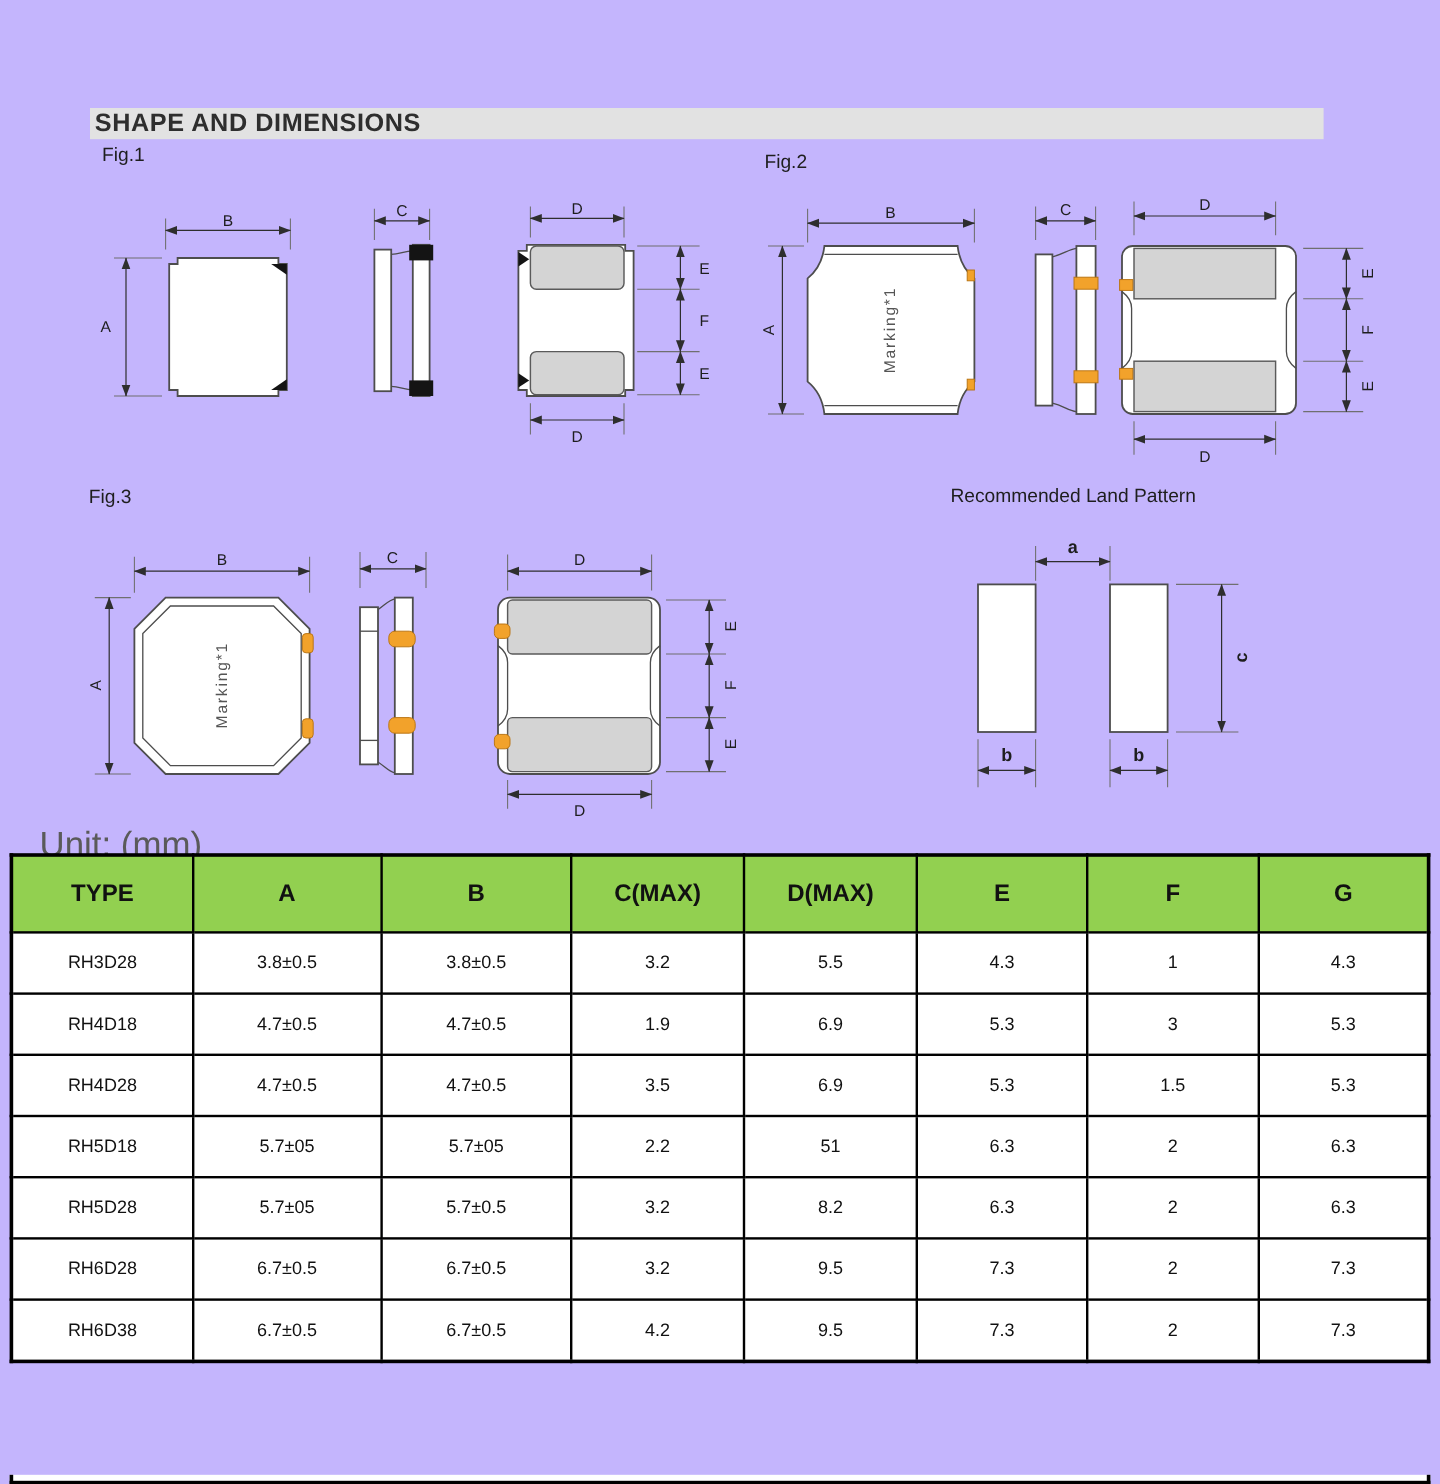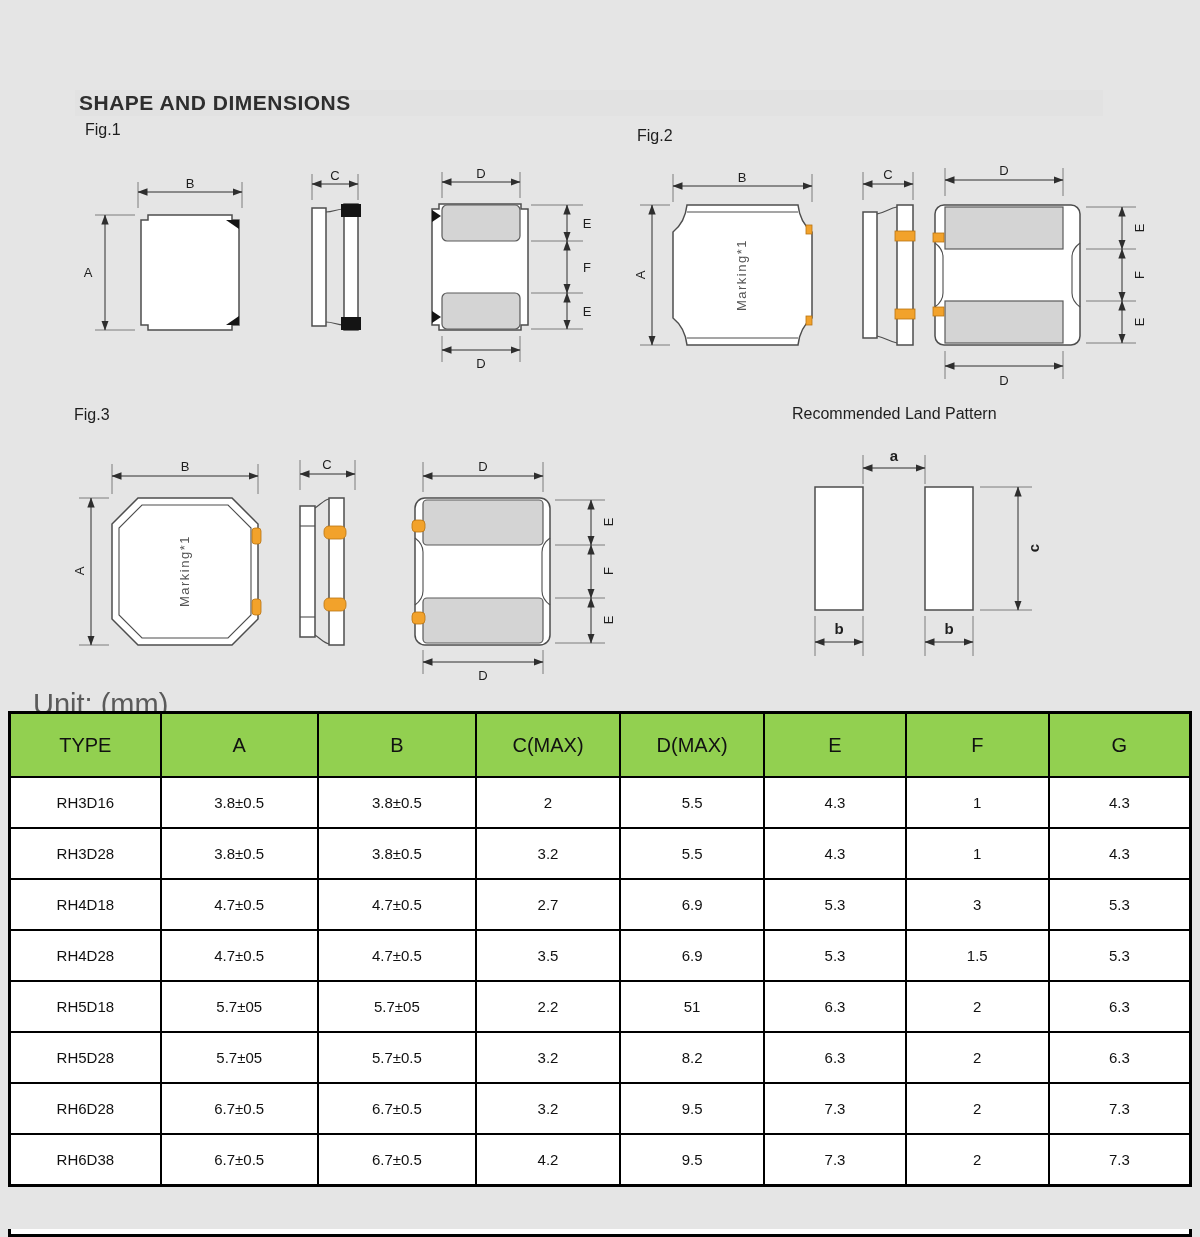--- a/index.html
+++ b/index.html
@@ -1,16 +1,16 @@
 <!DOCTYPE html>
 <html><head>
 <meta charset="utf-8">
 <style>
   html,body{margin:0;padding:0;background:#fff;}
-  #page{position:relative;width:1200px;height:1237px;background:#e5e5e5;overflow:hidden;
+  #page{position:relative;width:1200px;height:1237px;background:#c4b5fd;overflow:hidden;
         font-family:"Liberation Sans", sans-serif;color:#222;}
 
   .title-bar{position:absolute;left:75px;top:90px;width:1028px;height:26px;background:#e2e2e2;
              display:flex;align-items:center;}
   .title-bar span{font-size:21px;font-weight:bold;color:#2e2e2e;letter-spacing:0.5px;padding-left:4px;}
 
   .fig-label{position:absolute;font-size:16px;color:#1e1e1e;}
   #fig1-label{left:85px;top:121px;}
   #fig2-label{left:637px;top:127px;text-align:right;}
   #fig3-label{left:74px;top:406px;}
@@ -31,21 +31,21 @@
   .org{fill:#f2a22b;stroke:#b97413;stroke-width:0.8;}
   .dim{stroke:#2e2e2e;stroke-width:1;fill:none;}
   .ext{stroke:#6f6f6f;stroke-width:0.9;fill:none;}
   .dimtxt{font-family:"Liberation Sans",sans-serif;font-size:13px;fill:#1e1e1e;}
   .lptxt{font-family:"Liberation Sans",sans-serif;font-size:15px;font-weight:bold;fill:#1e1e1e;}
   .marktxt{font-family:"Liberation Sans",sans-serif;font-size:13px;fill:#555;letter-spacing:1.5px;}
 
   table#dim-table{position:absolute;left:8px;top:711px;width:1184px;border-collapse:collapse;
         border:3px solid #000;table-layout:fixed;}
   #dim-table th{background:#92d050;border:2px solid #000;height:60px;font-size:20px;
-        font-weight:normal;color:#111;text-align:center;}
+        font-weight:bold;color:#111;text-align:center;}
   #dim-table td{border:2px solid #000;height:47px;font-size:15px;color:#111;text-align:center;
         background:#fff;}
   .bottom-strip{position:absolute;left:8px;top:1229px;width:1184px;height:8px;background:#fff;
         border-left:3px solid #000;border-right:3px solid #000;border-bottom:3px solid #000;box-sizing:border-box;}
 </style>
 </head>
 <body>
 
 <div id="page">
 
@@ -275,44 +275,34 @@
         <th>B</th>
         <th>C(MAX)</th>
         <th>D(MAX)</th>
         <th>E</th>
         <th>F</th>
         <th>G</th>
       </tr>
     </thead>
     <tbody>
       <tr>
-        <td>RH3D16</td>
-          <td>3.8±0.5</td>
-          <td>3.8±0.5</td>
-          <td>2</td>
-          <td>5.5</td>
-          <td>4.3</td>
-          <td>1</td>
-          <td>4.3</td>
-      </tr>
-      <tr>
         <td>RH3D28</td>
           <td>3.8±0.5</td>
           <td>3.8±0.5</td>
           <td>3.2</td>
           <td>5.5</td>
           <td>4.3</td>
           <td>1</td>
           <td>4.3</td>
       </tr>
       <tr>
         <td>RH4D18</td>
           <td>4.7±0.5</td>
           <td>4.7±0.5</td>
-          <td>2.7</td>
+          <td>1.9</td>
           <td>6.9</td>
           <td>5.3</td>
           <td>3</td>
           <td>5.3</td>
       </tr>
       <tr>
         <td>RH4D28</td>
           <td>4.7±0.5</td>
           <td>4.7±0.5</td>
           <td>3.5</td>

